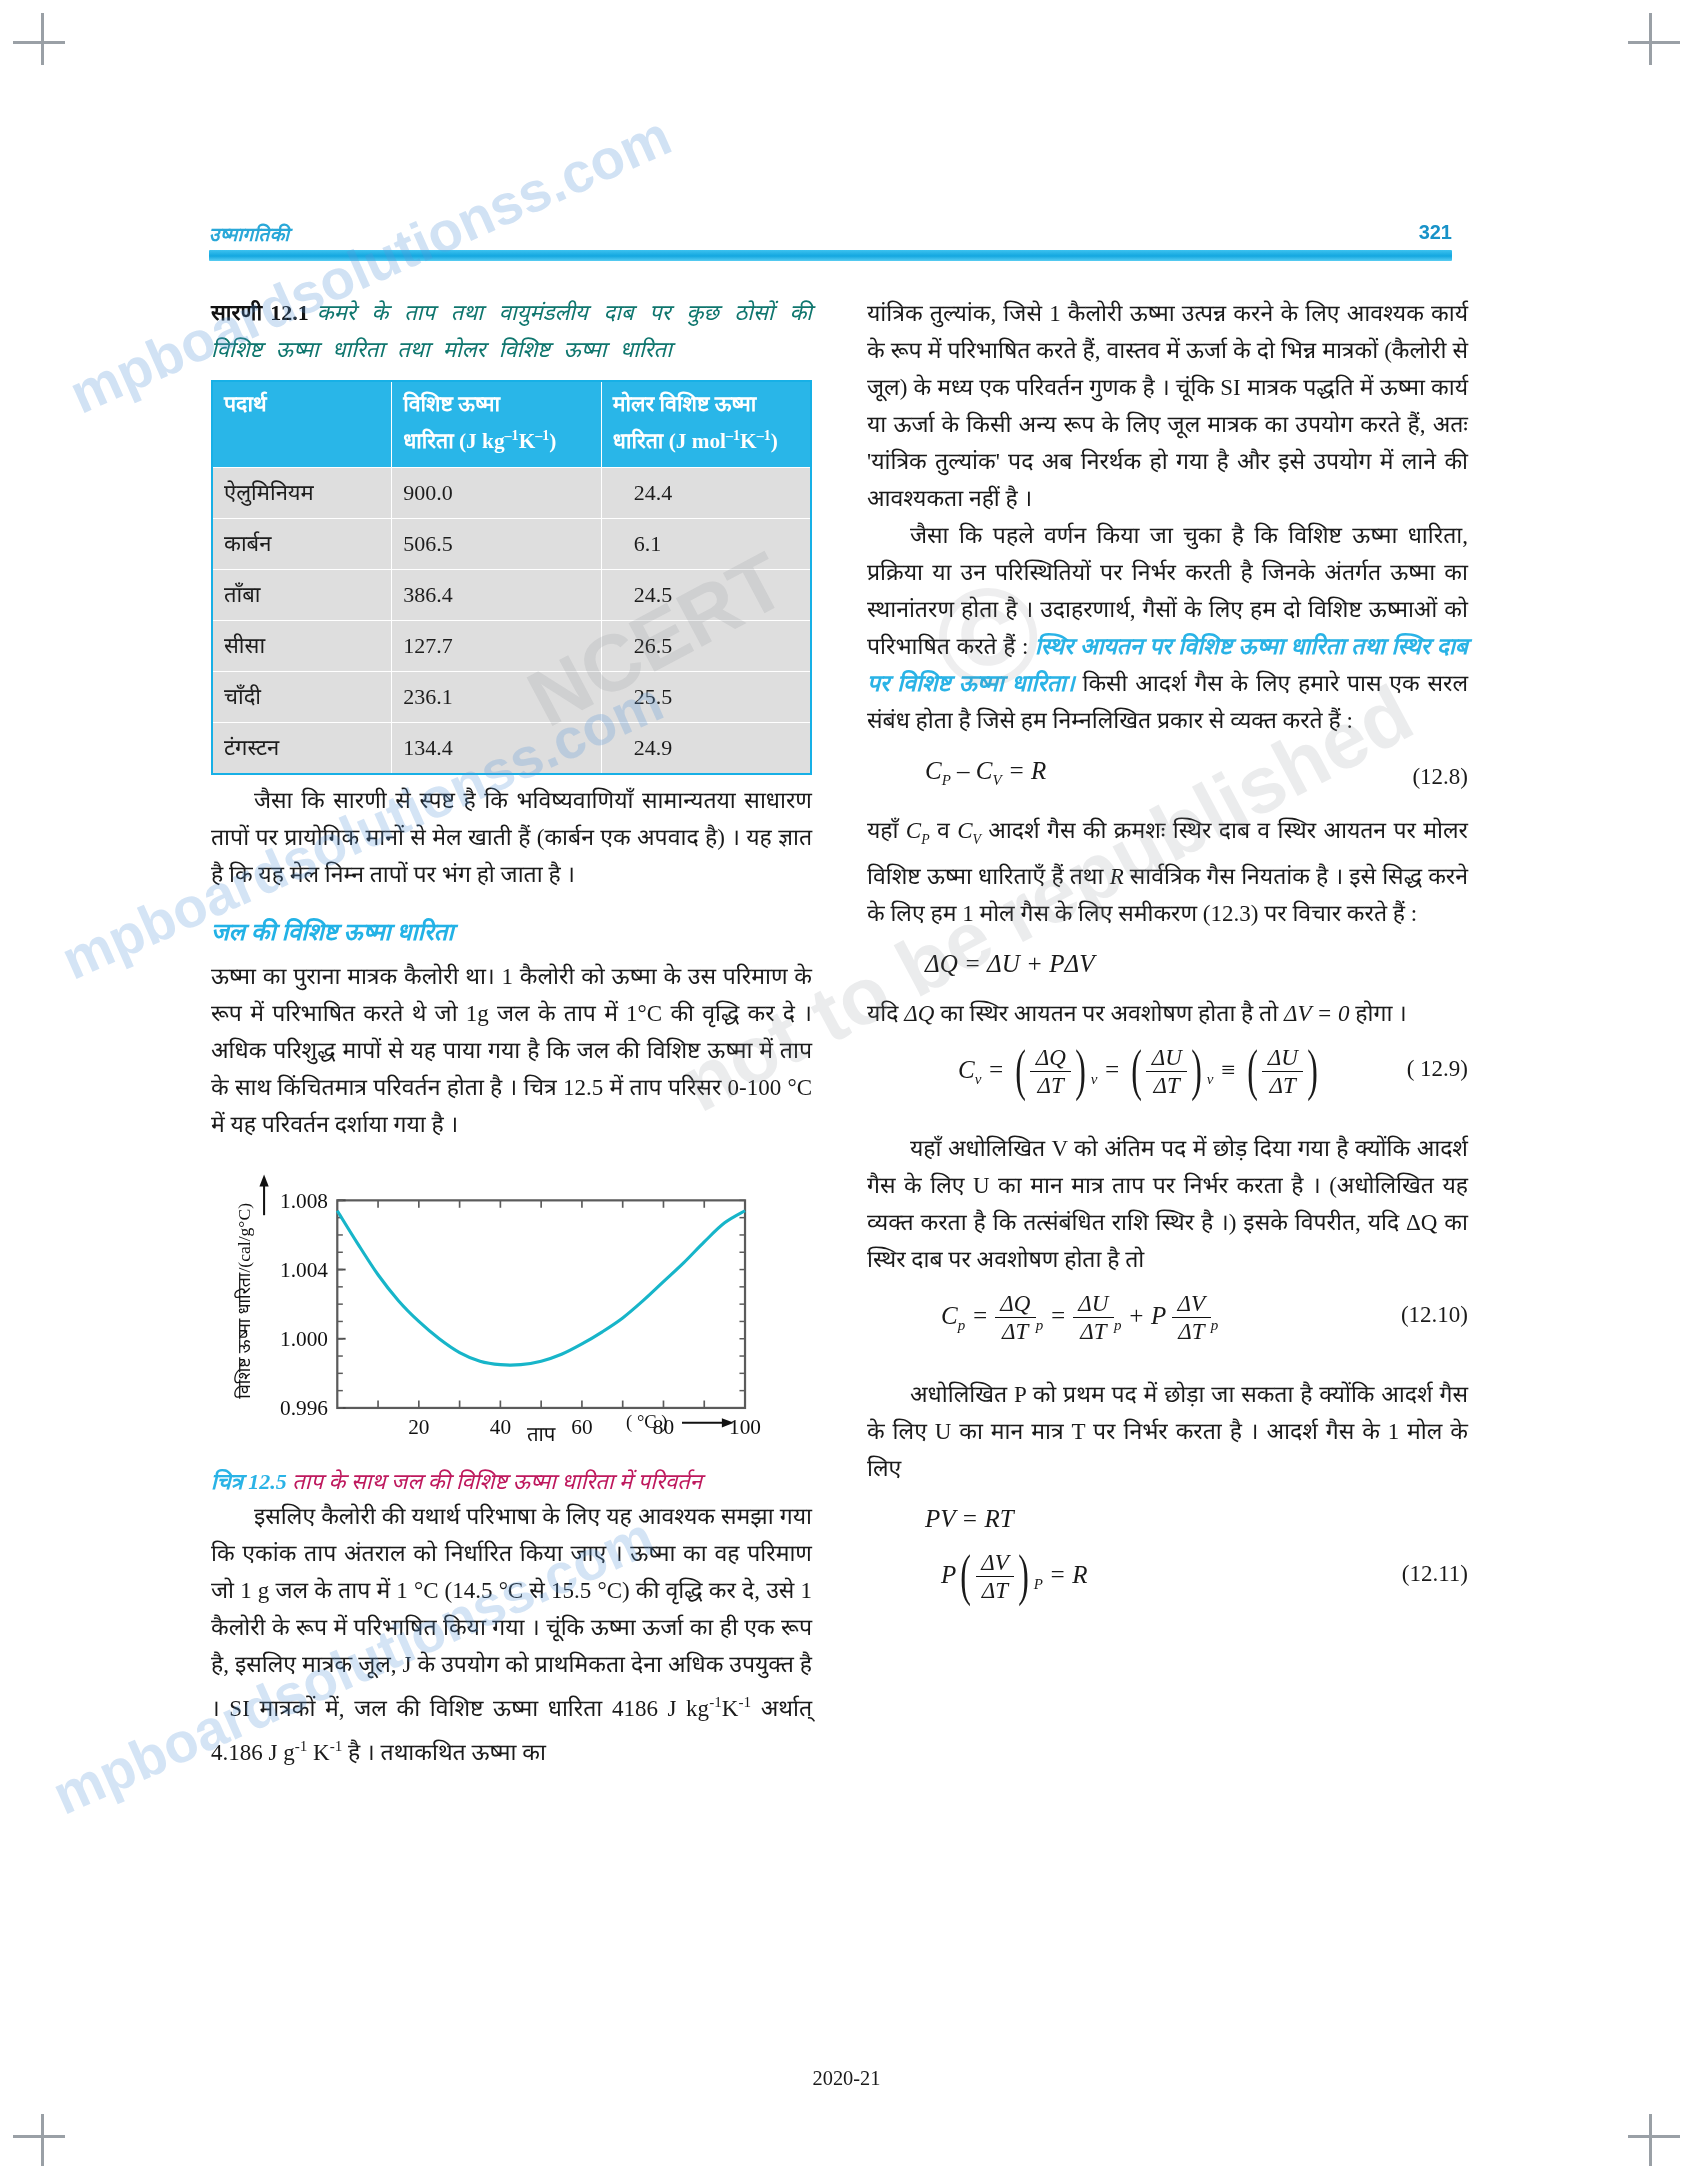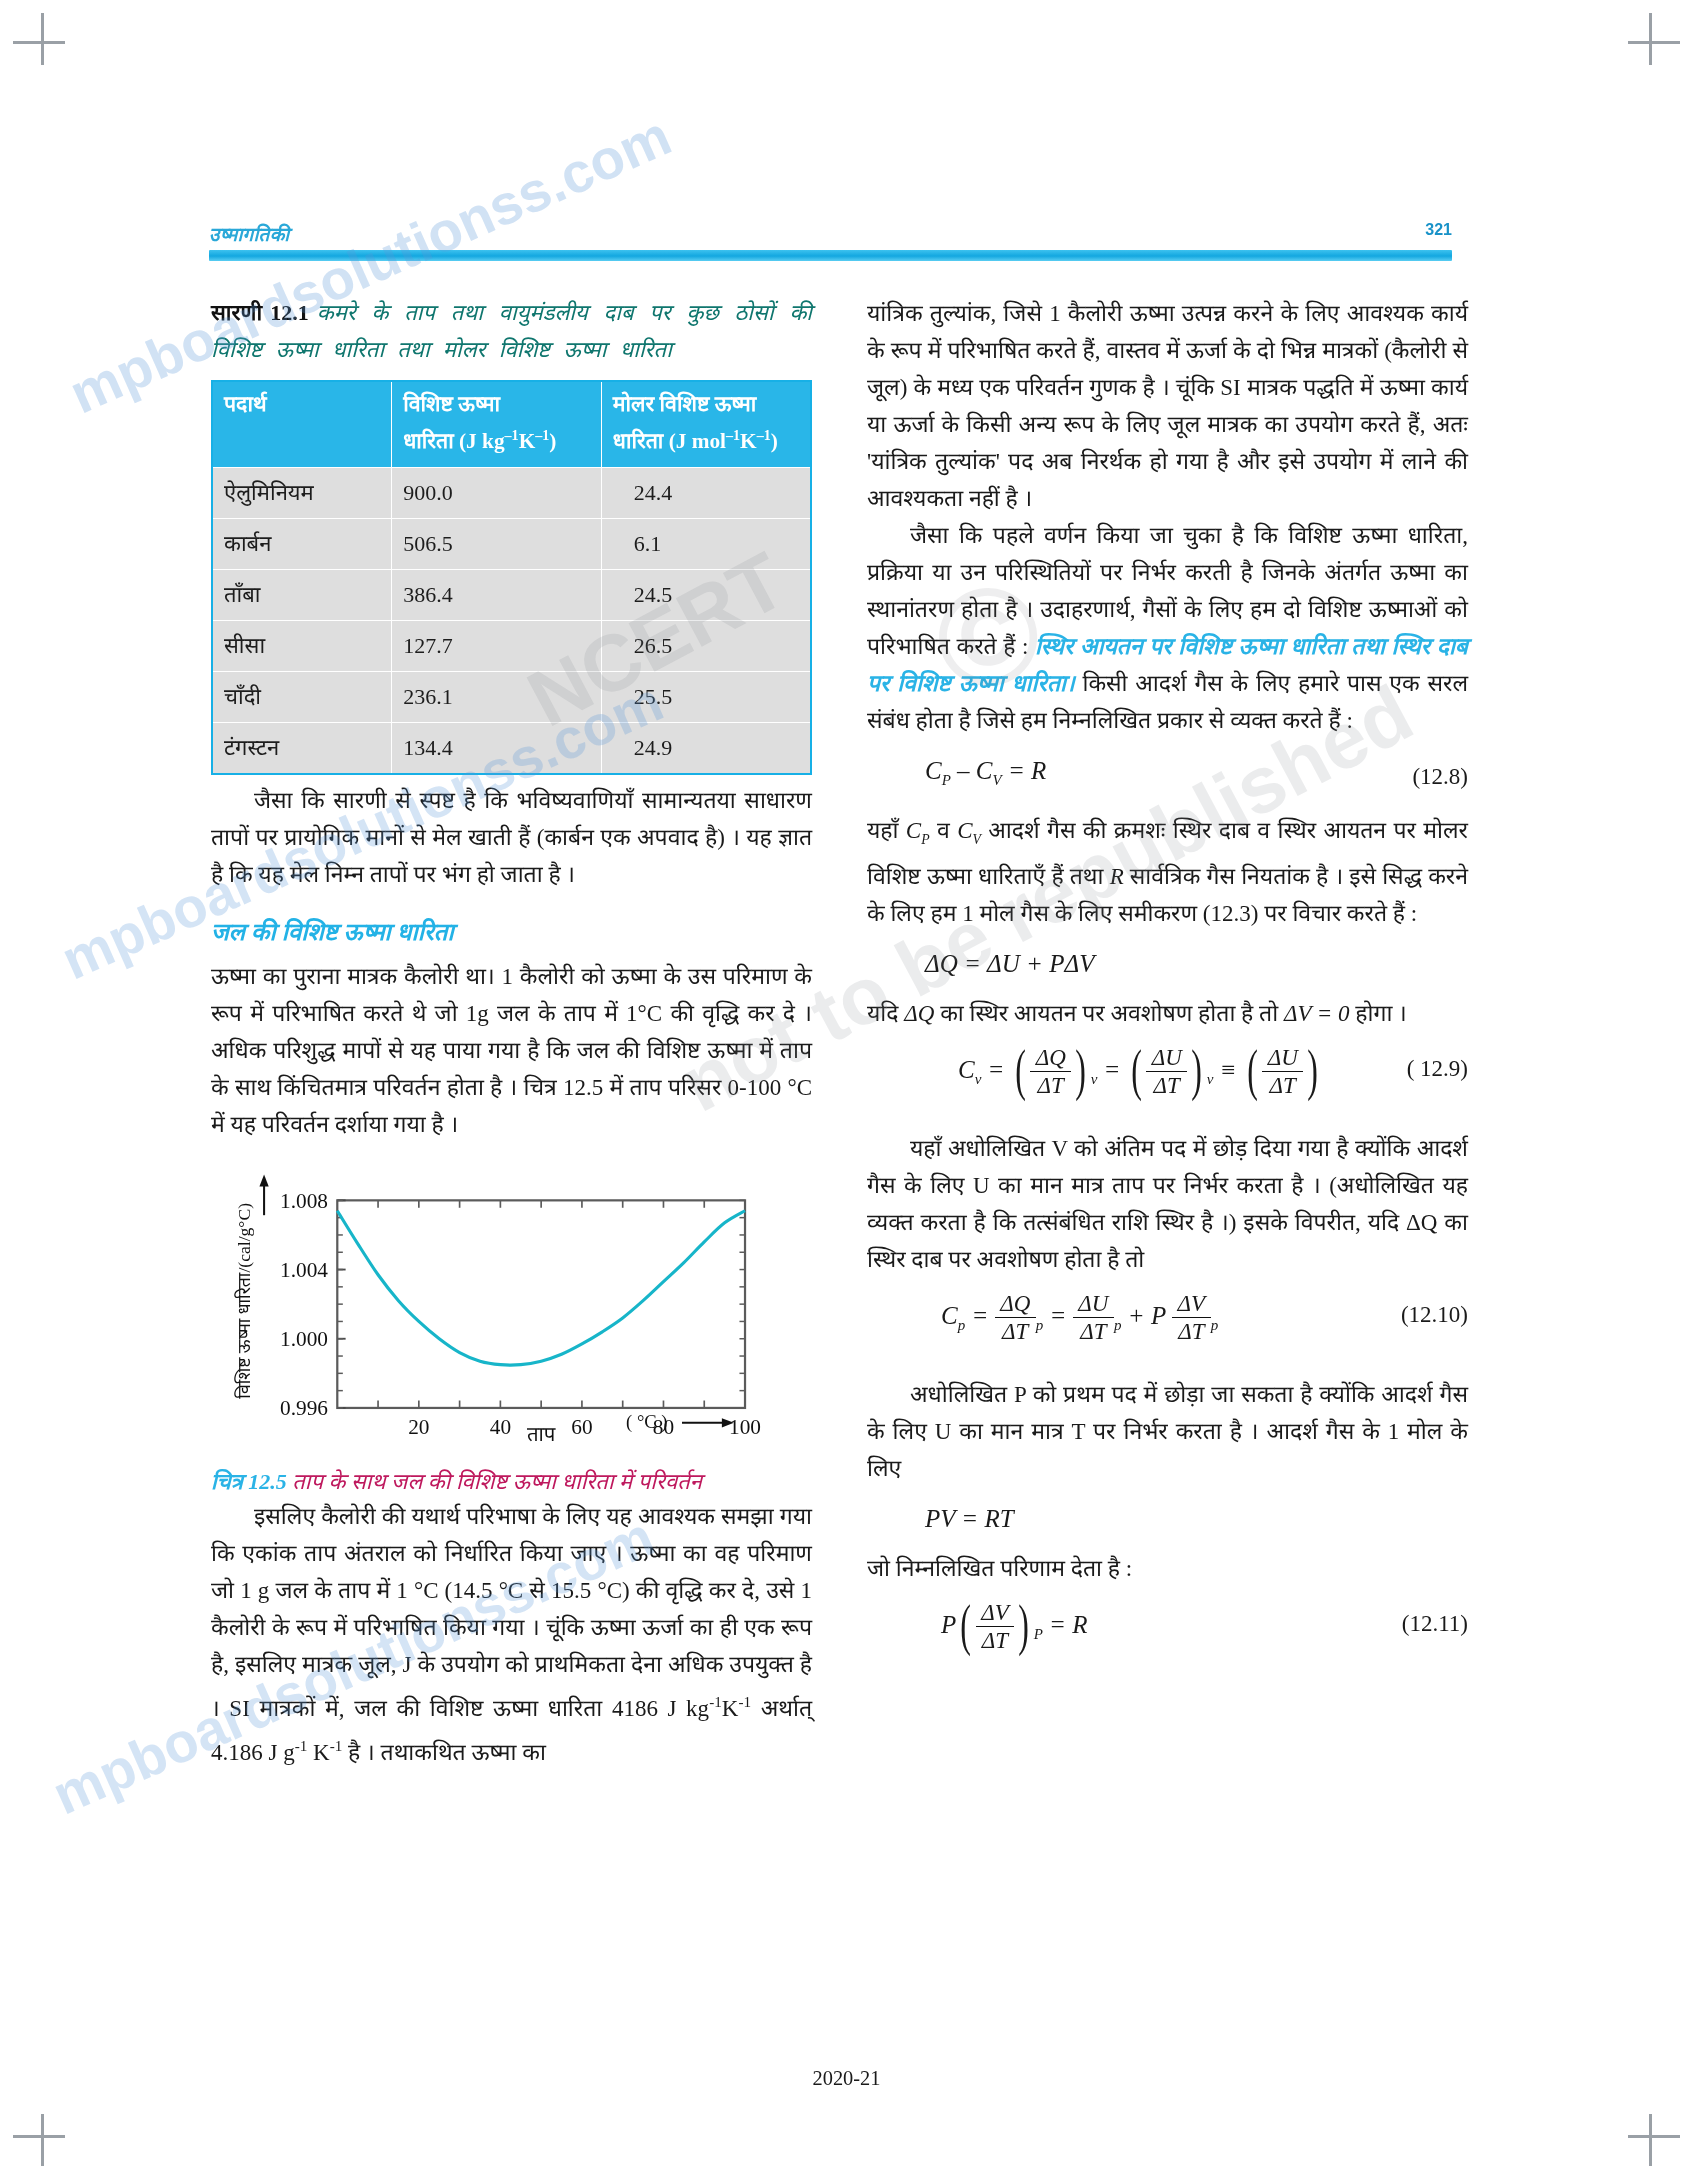--- a/index.html
+++ b/index.html
@@ -41,21 +41,21 @@
     font-style: italic;
     font-weight: bold;
     letter-spacing: 0.3px;
     display: inline-block;
   }
   .runhead-page {
     position: absolute;
     right: 0;
     top: 0;
     font-family: "Liberation Sans", sans-serif;
-    font-size: 16px;
+    font-size: 20px;
     font-weight: bold;
     color: #1892c8;
   }
   .runhead-rule {
     position: absolute;
     left: 209px;
     top: 250px;
     width: 1243px;
     height: 11px;
     background: linear-gradient(180deg,#3dc2ef 0%,#13a7e0 55%,#59cdf2 100%);
@@ -480,21 +480,20 @@
       <span>C</span><span class="subsc">p</span><span> = </span><span class="frac"><span class="nu">ΔQ</span><span class="de">ΔT</span></span><span class="subsc">p</span><span> = </span><span class="frac"><span class="nu">ΔU</span><span class="de">ΔT</span></span><span class="subsc">p</span><span> + P </span><span class="frac"><span class="nu">ΔV</span><span class="de">ΔT</span></span><span class="subsc">p</span>
       <span class="num">(12.10)</span>
     </div>
 
     <p>अधोलिखित P को प्रथम पद में छोड़ा जा सकता है क्योंकि आदर्श गैस के लिए U का मान मात्र T पर निर्भर करता है । आदर्श गैस के 1 मोल के लिए</p>
 
     <div class="eq">
       <span>PV = RT</span>
     </div>
 
-    <p class="noind">जो निम्नलिखित परिणाम देता है :</p>
 
     <div class="eq eq-big" style="padding-left:74px;">
       <span>P</span><span class="paren">(</span><span class="frac"><span class="nu">ΔV</span><span class="de">ΔT</span></span><span class="paren">)</span><span class="subsc">P</span><span> = R</span>
       <span class="num">(12.11)</span>
     </div>
   </div>
 
   <div class="footer">2020-21</div>
 
   <div class="wm wm-a">mpboardsolutionss.com</div>

